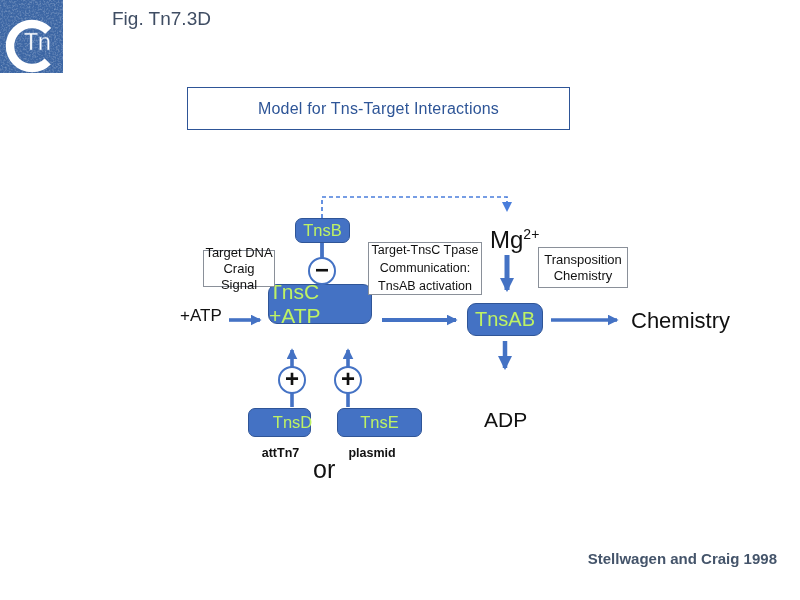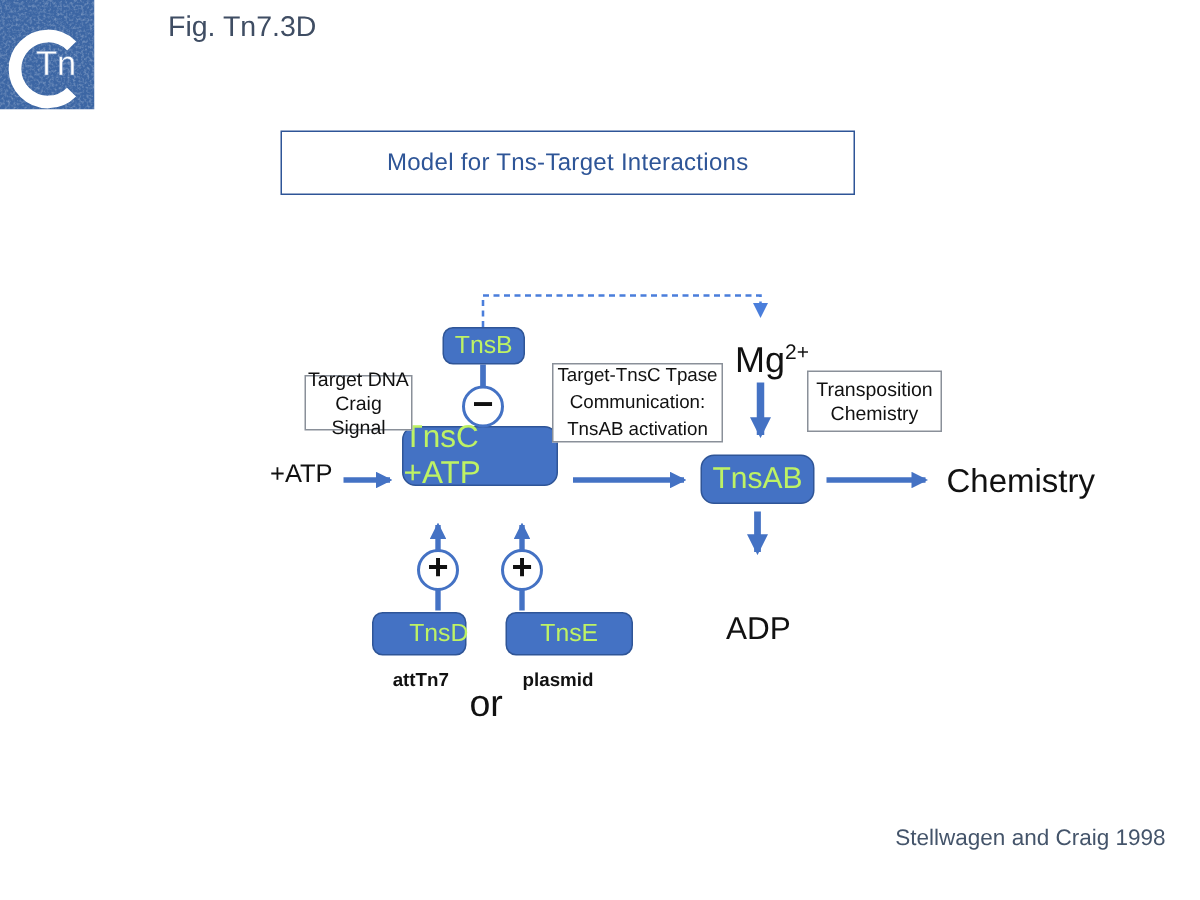--- a/index.html
+++ b/index.html
@@ -54,21 +54,21 @@
     background:#ffffff;border:2px solid var(--arrow-blue);
     box-sizing:border-box;display:flex;align-items:center;justify-content:center;
     color:#111;font-weight:700;
   }
   .op-circle .glyph{font-size:24px;line-height:1;transform:translateY(-1px);}
   
   .lbl{position:absolute;color:#111;}
   .mg{font-size:24px;}
   .mg sup{font-size:14px;}
   .citation{
-    position:absolute;right:23px;top:550px;font-size:15px;color:var(--citation-color);
+    position:absolute;right:23px;top:550px;font-size:15px;color:var(--citation-color);font-weight:bold;
   }
   svg text{font-family:"Liberation Sans","DejaVu Sans",sans-serif;}
 </style>
 </head>
 <body>
 
 <div class="canvas">
 
   <svg class="logo" width="63" height="73" viewBox="0 0 63 73">
     <defs>

